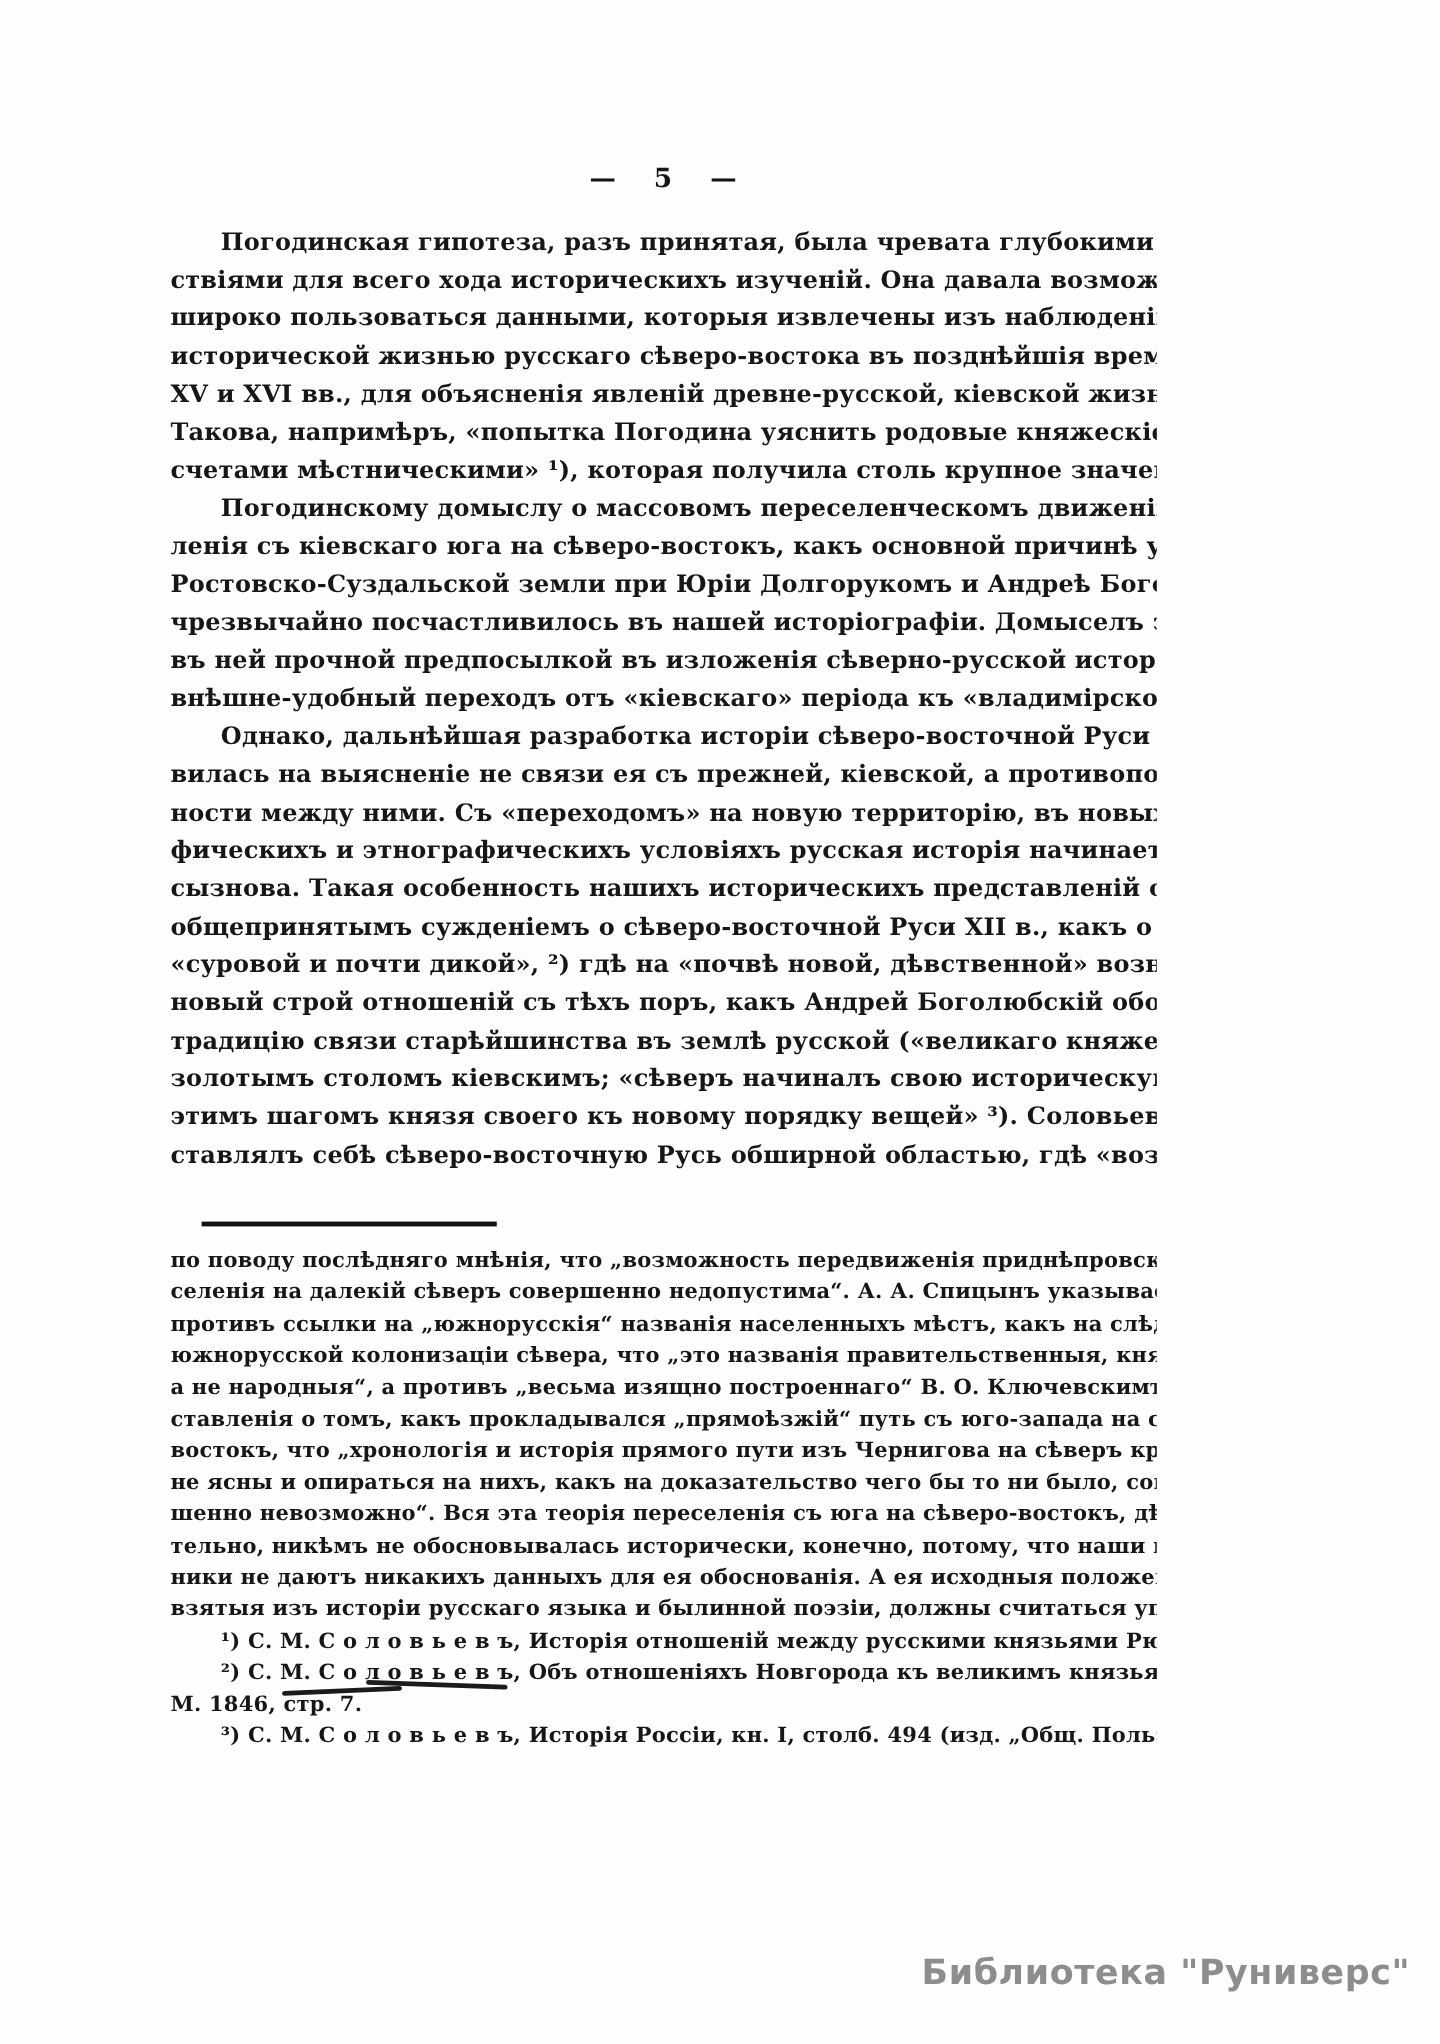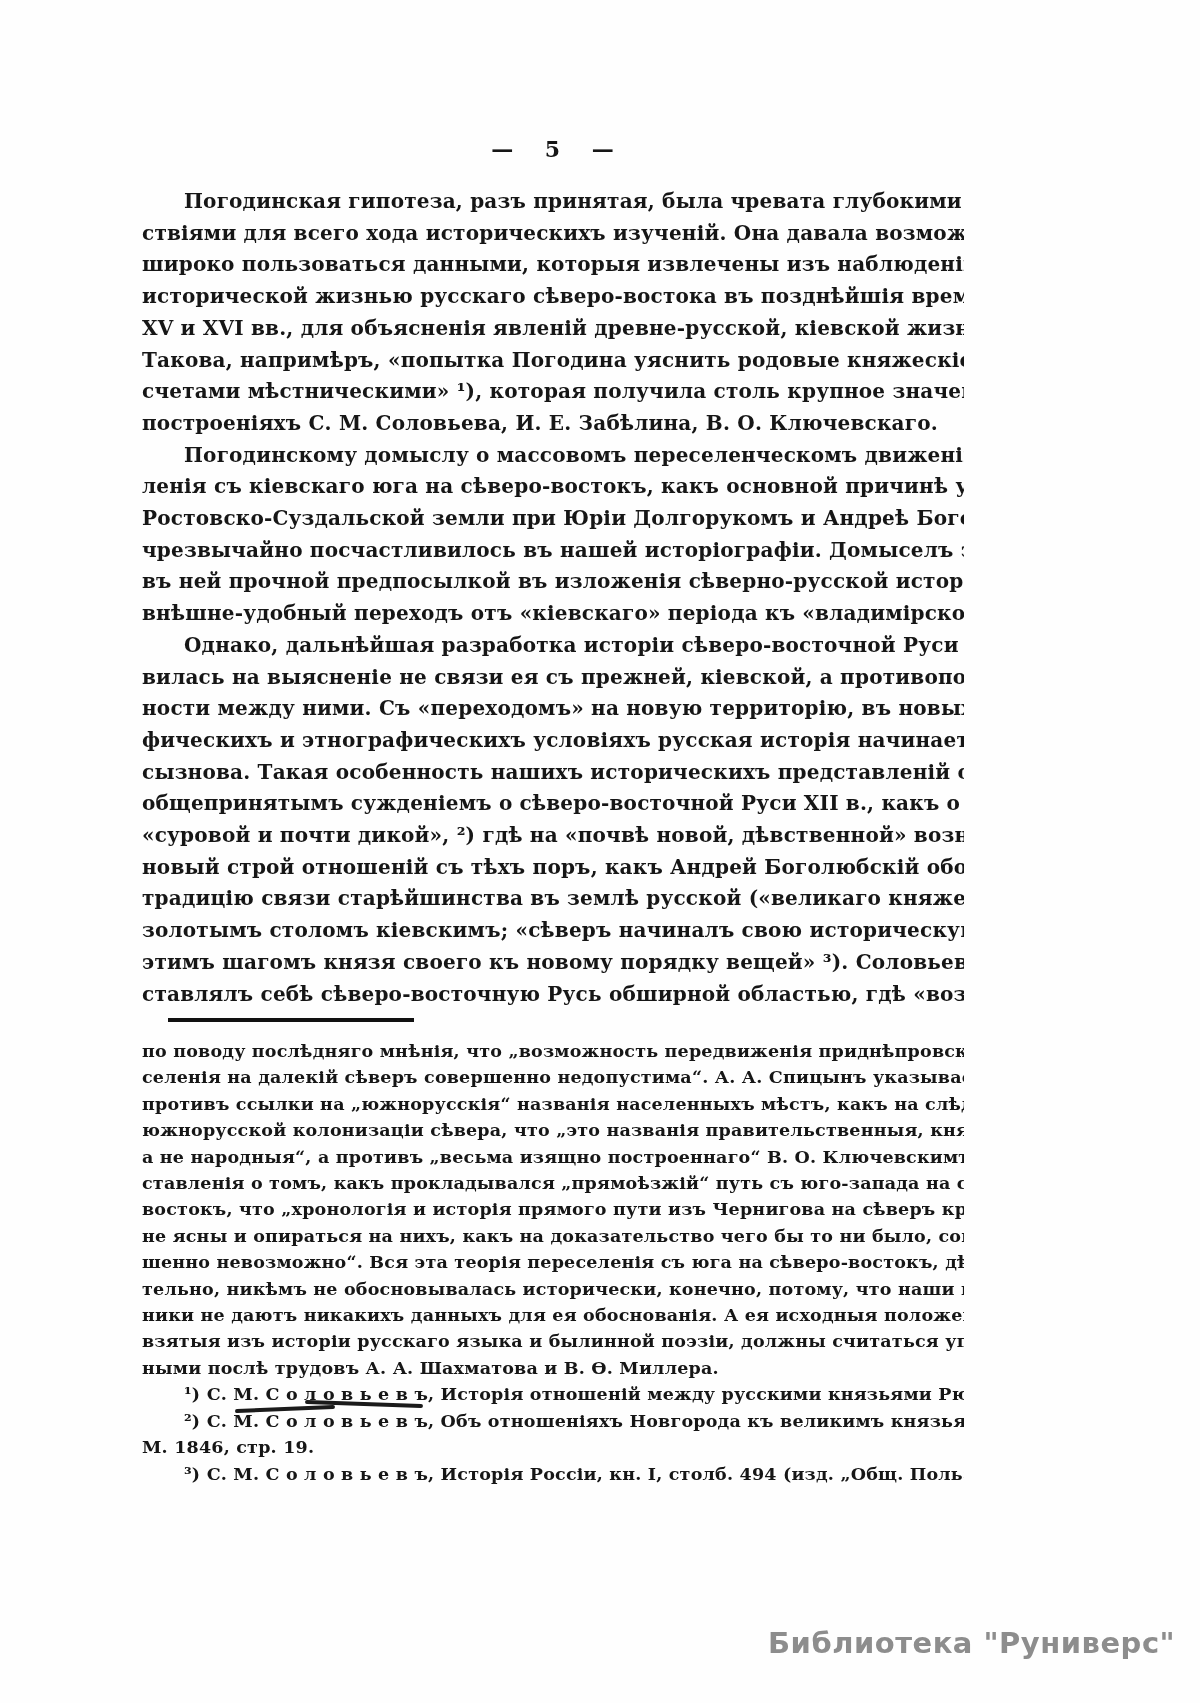--- a/index.html
+++ b/index.html
@@ -111,21 +111,20 @@
 
   <div class="main-block">
     <div class="text-block indent last-left">
         <div class="line">Погодинская гипотеза, разъ принятая, была чревата глубокими послѣд-</div>
         <div class="line">ствіями для всего хода историческихъ изученій. Она давала возможность</div>
         <div class="line">широко пользоваться данными, которыя извлечены изъ наблюденій надъ</div>
         <div class="line">исторической жизнью русскаго сѣверо-востока въ позднѣйшія времена, въ</div>
         <div class="line">XV и XVI вв., для объясненія явленій древне-русской, кіевской жизни.</div>
         <div class="line">Такова, напримѣръ, «попытка Погодина уяснить родовые княжескіе счеты</div>
         <div class="line">счетами мѣстническими» ¹), которая получила столь крупное значеніе въ</div>
-        <div class="line">построеніяхъ С. М. Соловьева, И. Е. Забѣлина, В. О. Ключевскаго.</div>
       </div>
     <div class="text-block indent">
         <div class="line">Погодинскому домыслу о массовомъ переселенческомъ движеніи насе-</div>
         <div class="line">ленія съ кіевскаго юга на сѣверо-востокъ, какъ основной причинѣ усиленія</div>
         <div class="line">Ростовско-Суздальской земли при Юріи Долгорукомъ и Андреѣ Боголюбскомъ,</div>
         <div class="line">чрезвычайно посчастливилось въ нашей исторіографіи. Домыселъ этотъ остался</div>
         <div class="line">въ ней прочной предпосылкой въ изложенія сѣверно-русской исторіи, давая</div>
         <div class="line">внѣшне-удобный переходъ отъ «кіевскаго» періода къ «владимірскому».</div>
       </div>
     <div class="text-block indent">
@@ -153,28 +152,27 @@
         <div class="line">противъ ссылки на „южнорусскія“ названія населенныхъ мѣстъ, какъ на слѣдъ</div>
         <div class="line">южнорусской колонизаціи сѣвера, что „это названія правительственныя, княжескія,</div>
         <div class="line">а не народныя“, а противъ „весьма изящно построеннаго“ В. О. Ключевскимъ пред-</div>
         <div class="line">ставленія о томъ, какъ прокладывался „прямоѣзжій“ путь съ юго-запада на сѣверо-</div>
         <div class="line">востокъ, что „хронологія и исторія прямого пути изъ Чернигова на сѣверъ крайне</div>
         <div class="line">не ясны и опираться на нихъ, какъ на доказательство чего бы то ни было, совер-</div>
         <div class="line">шенно невозможно“. Вся эта теорія переселенія съ юга на сѣверо-востокъ, дѣйстви-</div>
         <div class="line">тельно, никѣмъ не обосновывалась исторически, конечно, потому, что наши источ-</div>
         <div class="line">ники не даютъ никакихъ данныхъ для ея обоснованія. А ея исходныя положенія,</div>
         <div class="line">взятыя изъ исторіи русскаго языка и былинной поэзіи, должны считаться упразднен-</div>
-        <div class="line">ными послѣ трудовъ А. А. Шахматова и В. Ѳ. Миллера.</div>
       </div>
     <div class="text-block indent last-left">
         <div class="line">¹) С. М. С о л о в ь е в ъ, Исторія отношеній между русскими князьями Рюрикова</div>
       </div>
     <div class="text-block indent last-left">
         <div class="line">²) С. М. С о л о в ь е в ъ, Объ отношеніяхъ Новгорода къ великимъ князьямъ</div>
-        <div class="line">М. 1846, стр. 19.</div>
+        <div class="line">М. 1846, стр. 7.</div>
       </div>
     <div class="text-block indent">
         <div class="line">³) С. М. С о л о в ь е в ъ, Исторія Россіи, кн. I, столб. 494 (изд. „Общ. Пользы“).</div>
       </div>
   </div>
 
   <div class="ink-stroke a"></div>
   <div class="ink-stroke b"></div>
 
   <div class="watermark">Библиотека "Руниверс"</div>

